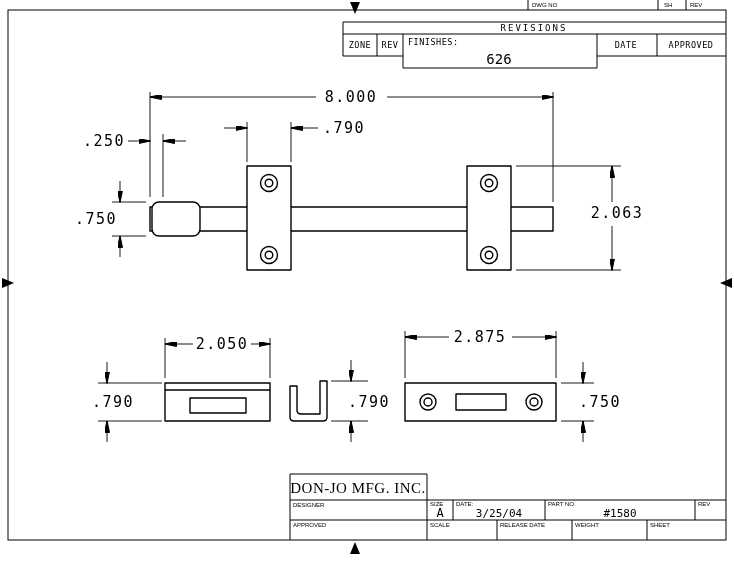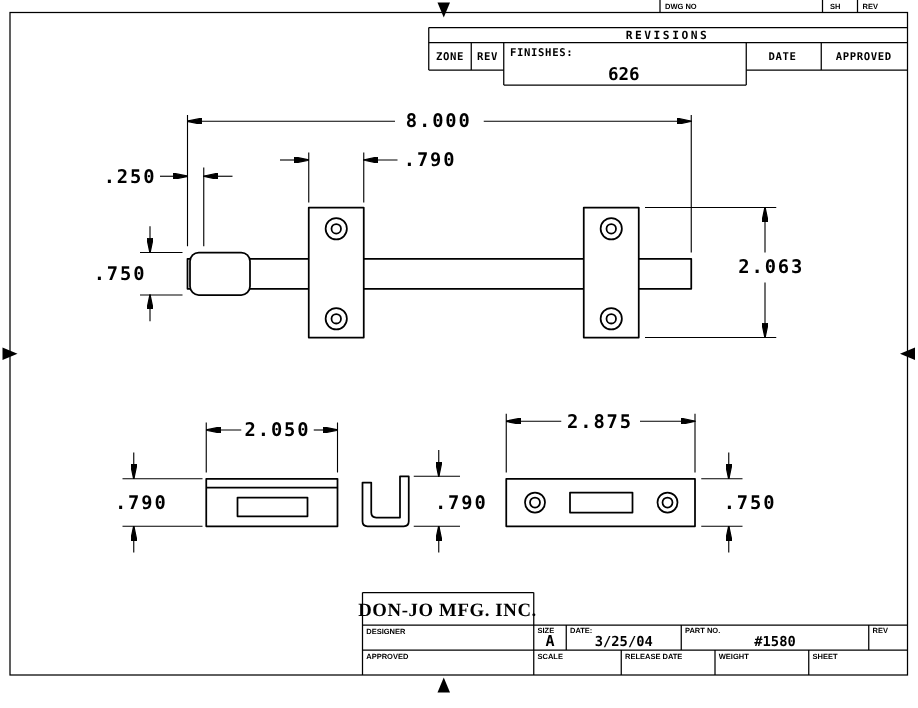--- a/index.html
+++ b/index.html
@@ -1,16 +1,16 @@
 <!DOCTYPE html>
 <html><head>
 <meta charset="utf-8">
 <style>
   html,body{margin:0;padding:0;background:#fff;}
-  .stage{position:relative;width:734px;height:566px;background:#fff;overflow:hidden;font-weight:bold;}
+  .stage{position:relative;width:734px;height:566px;background:#fff;overflow:hidden;}
   svg text{fill:#000;}
   .cad{font-family:"DejaVu Sans Mono",monospace;}
   .sans{font-family:"Liberation Sans",sans-serif;}
   .serif{font-family:"Liberation Serif",serif;}
   .dimtext{font-size:15px;letter-spacing:1.5px;}
   .lbl8{font-size:8.5px;letter-spacing:.5px;}
   .lbl9{font-size:9px;letter-spacing:2px;}
   .tiny{font-size:6px;}
   .big626{font-size:14px;}
   .val11{font-size:11px;}

